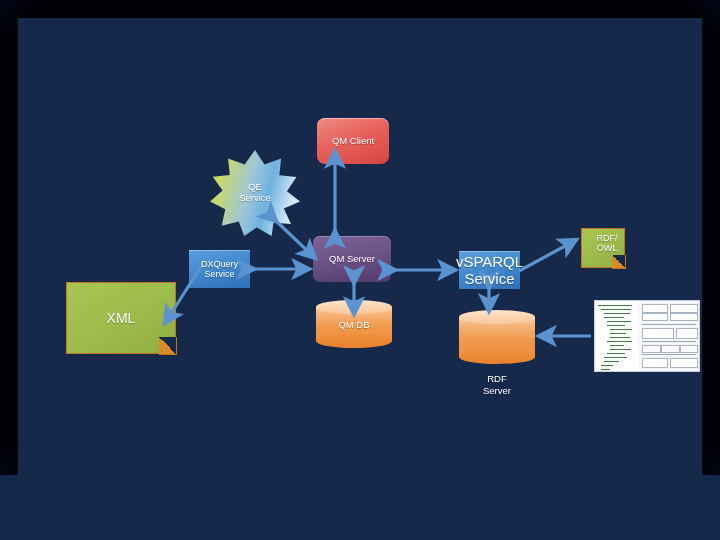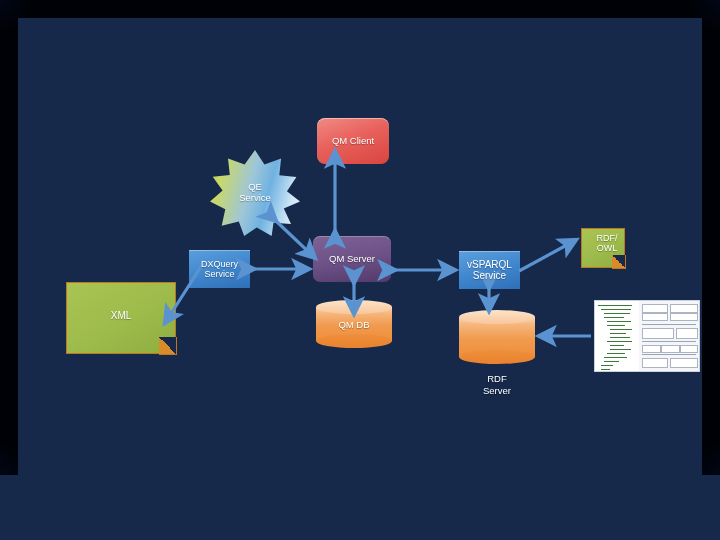--- a/index.html
+++ b/index.html
@@ -46,32 +46,32 @@
     filter:drop-shadow(0 1px 1px rgba(0,0,0,.35));}
   
   #dxquery-service{left:171px;top:232px;width:61px;height:38px;
     background:linear-gradient(165deg,#5b9fdd 0%,#3f85cc 55%,#2f6fb8 100%);
     box-shadow:inset 0 1px 0 rgba(255,255,255,.35);
     font-size:9px;}
   
   #vsparql-service{left:441px;top:233px;width:61px;height:38px;
     background:linear-gradient(165deg,#5b9fdd 0%,#3f85cc 55%,#2f6fb8 100%);
     box-shadow:inset 0 1px 0 rgba(255,255,255,.35);
-    font-size:10px;justify-content:center;}
+    font-size:15px;justify-content:center;}
   
   .doc{position:absolute;}
   .doc .body{position:absolute;inset:0;
     background:linear-gradient(150deg,#a9c452 0%,#9dbb4b 55%,#8fae41 100%);
     border:1px solid #c2741e;box-sizing:border-box;}
   .doc .fold{position:absolute;right:-1px;bottom:-1px;width:14px;height:14px;
     background:linear-gradient(225deg,#16294a 0 50%,#d98b2a 50% 100%);
     border-right:1px solid #c2741e;border-bottom:1px solid #c2741e;box-sizing:border-box;}
   #xml-doc{left:48px;top:264px;width:110px;height:72px;}
   #xml-doc .fold{width:18px;height:18px;}
-  #xml-doc .lbl{position:absolute;left:0;right:0;top:28px;text-align:center;font-size:10px;color:#fff;}
+  #xml-doc .lbl{position:absolute;left:0;right:0;top:28px;text-align:center;font-size:14px;color:#fff;}
   #rdf-owl-doc{left:563px;top:210px;width:44px;height:40px;}
   #rdf-owl-doc .lbl{position:absolute;left:0;right:0;top:5px;text-align:center;font-size:9px;color:#fff;padding-left:8px;}
   
   .cyl{position:absolute;}
   .cyl .tube{position:absolute;left:0;right:0;top:7px;bottom:7px;
     background:linear-gradient(to bottom,#fbd7b4 0%,#f6b77e 18%,#f09a4e 55%,#ef8f3c 100%);}
   .cyl .top{position:absolute;left:0;right:0;top:0;height:14px;border-radius:50%;
     background:linear-gradient(to bottom,#fde3c8,#f8c79b);}
   .cyl .bot{position:absolute;left:0;right:0;bottom:0;height:14px;border-radius:50%;
     background:linear-gradient(to bottom,#ef8f3c,#e8822d);}

